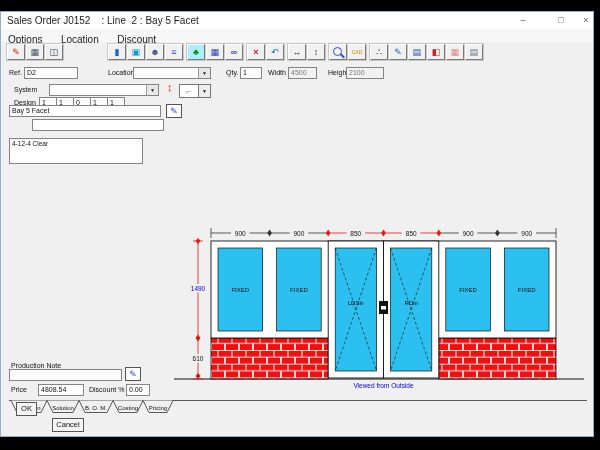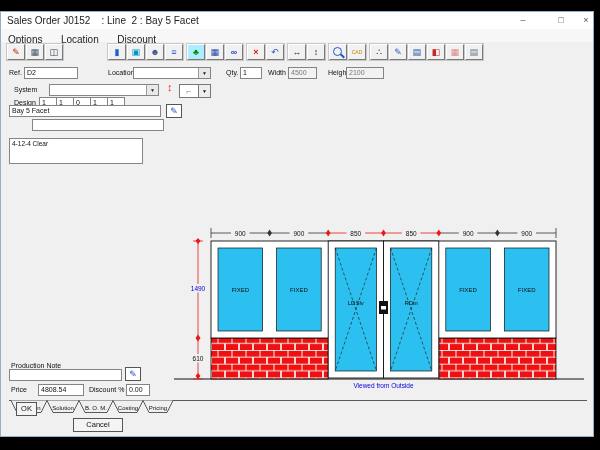--- a/index.html
+++ b/index.html
@@ -278,15 +278,15 @@
     <path d="M104,0.5 L110,12.5 L128,12.5 L134,0.5" fill="#f0f0f0" stroke="#333" stroke-width="0.8"></path>
     <path d="M134,0.5 L140,12.5 L158,12.5 L164,0.5" fill="#f0f0f0" stroke="#333" stroke-width="0.8"></path>
     <text x="20" y="9.5" font-size="6" fill="#111" text-anchor="middle">Situation</text>
     <text x="54" y="9.5" font-size="6" fill="#111" text-anchor="middle">Solution</text>
     <text x="87" y="9.5" font-size="6" fill="#111" text-anchor="middle">B. O. M.</text>
     <text x="119" y="9.5" font-size="6" fill="#111" text-anchor="middle">Costing</text>
     <text x="149" y="9.5" font-size="6" fill="#111" text-anchor="middle">Pricing</text>
   </svg>
 
   <div class="btn" style="left:15px;top:390px;width:21px;">OK</div>
-  <div class="btn" style="left:72px;top:406px;width:50px;">Cancel</div>
+  <div class="btn" style="left:51px;top:406px;width:32px;">Cancel</div>
 
 </div>
 
 </body></html>

